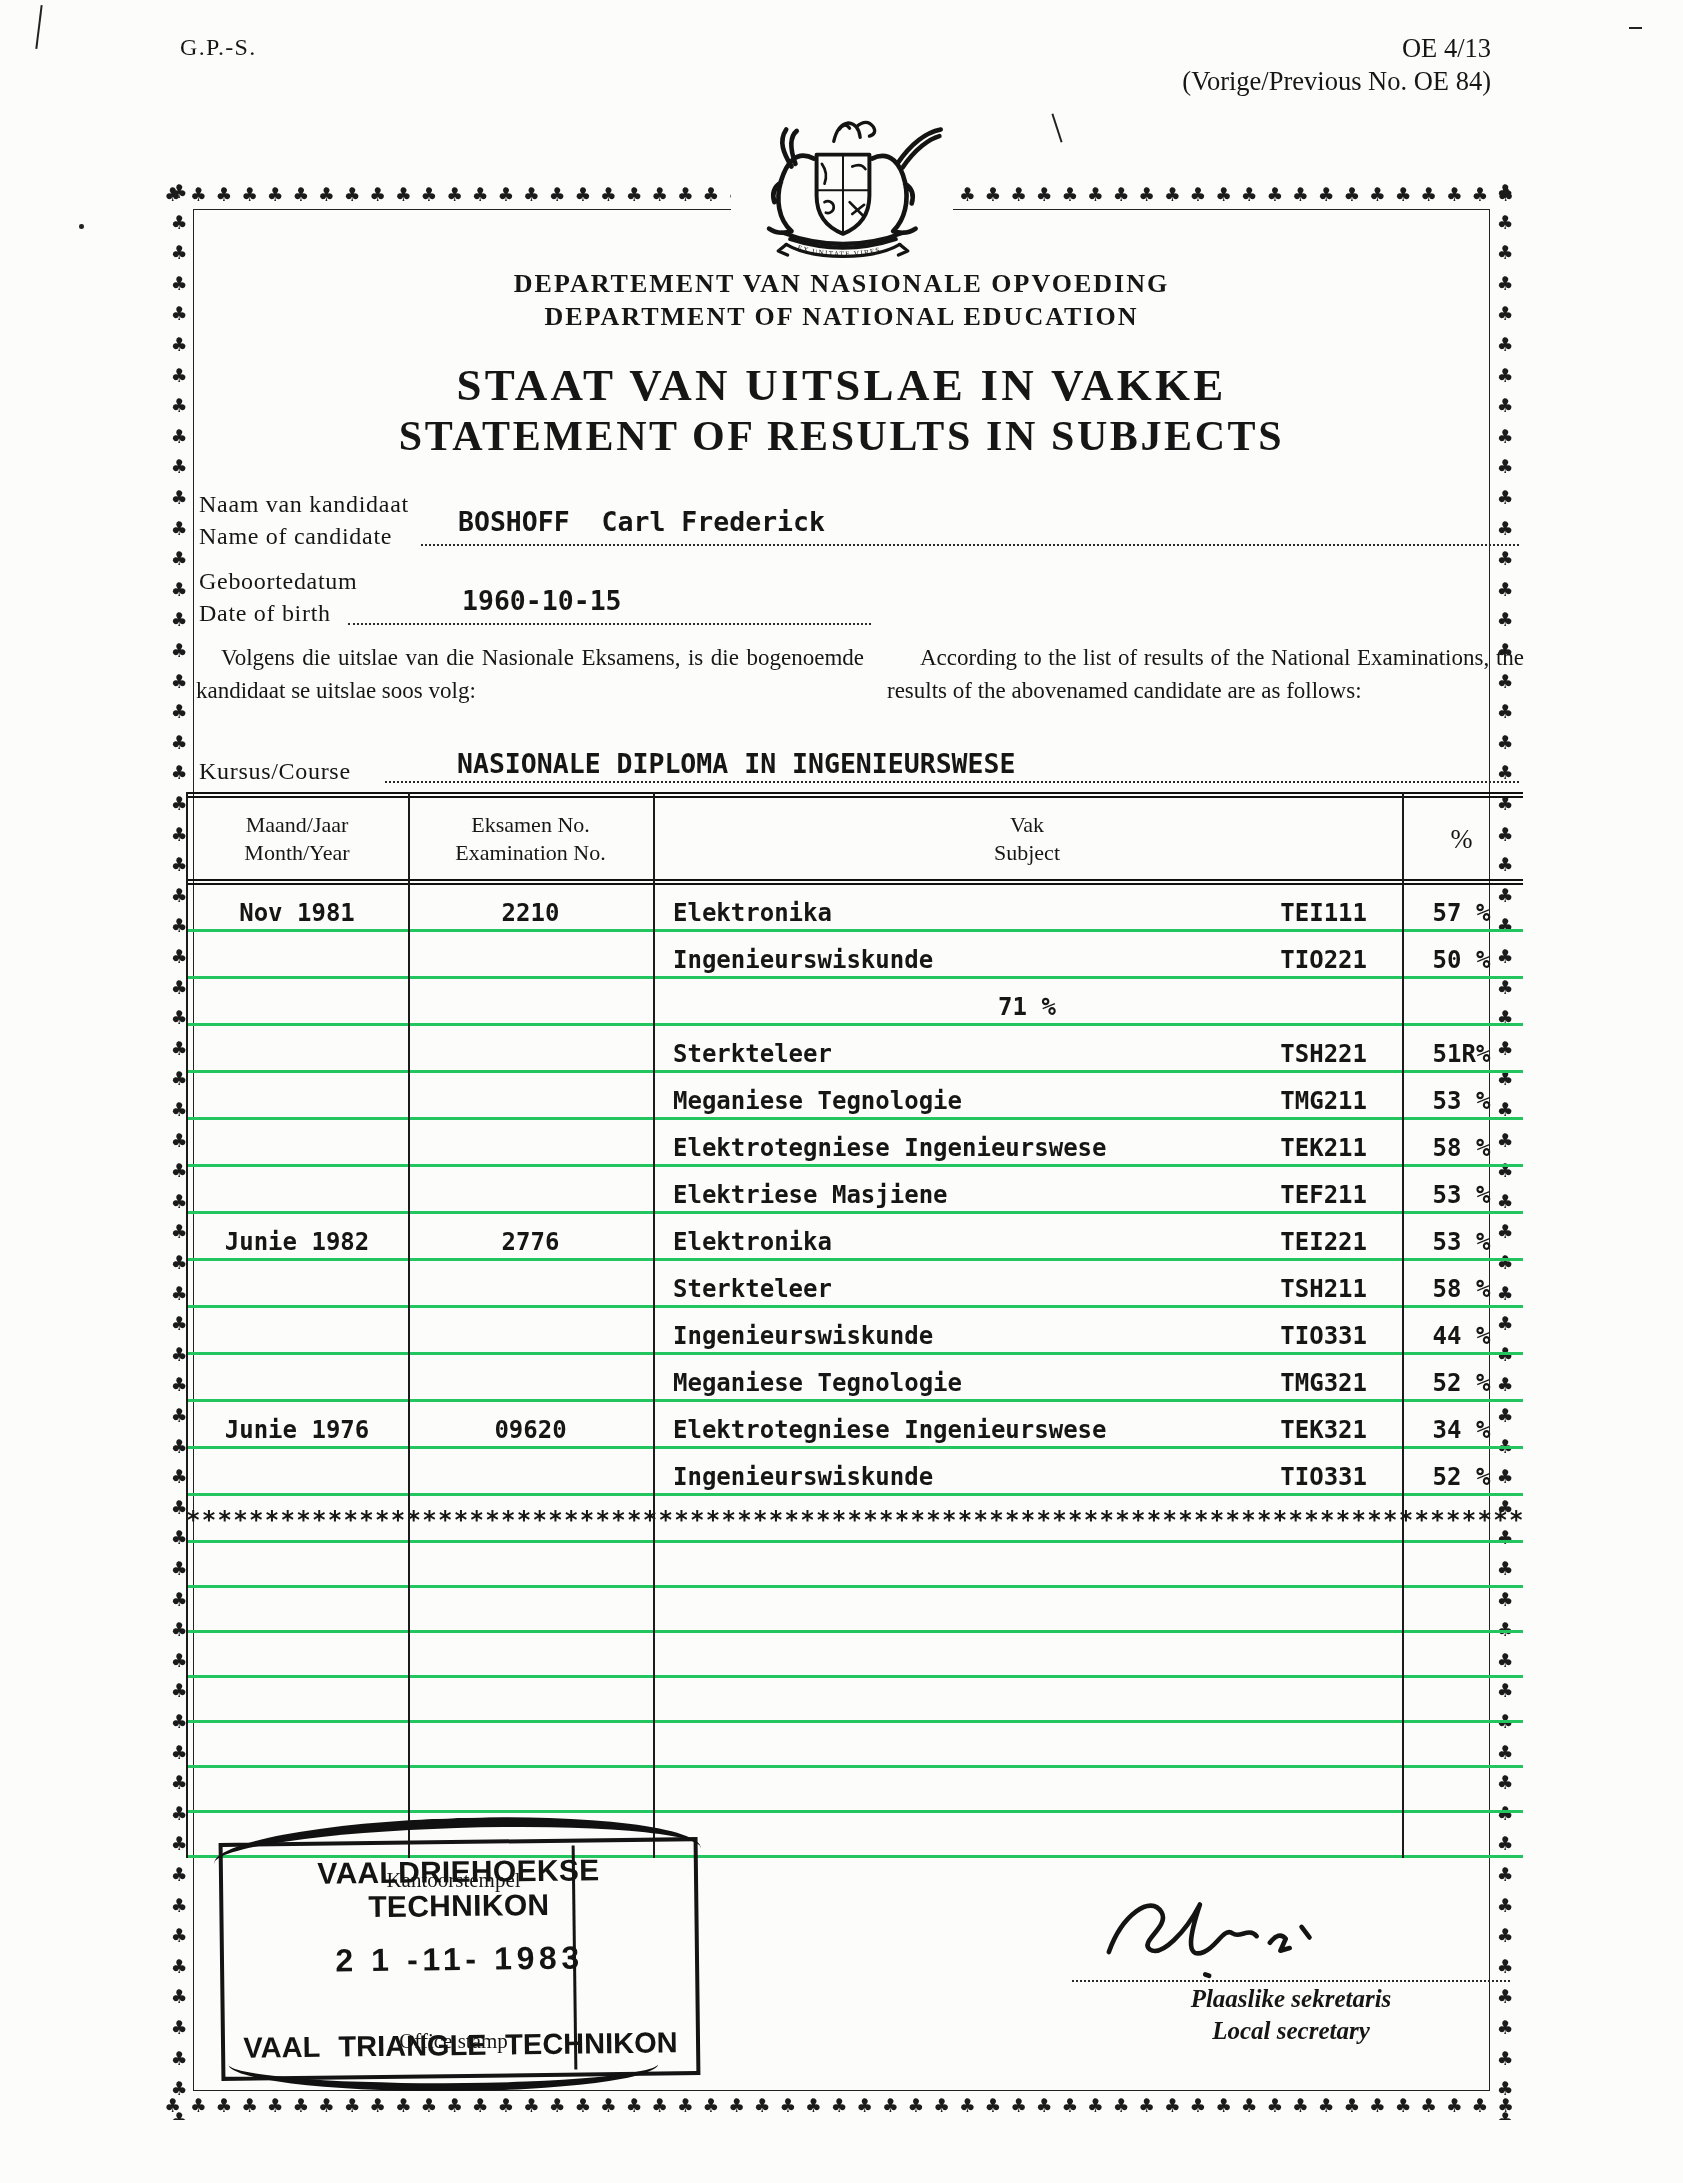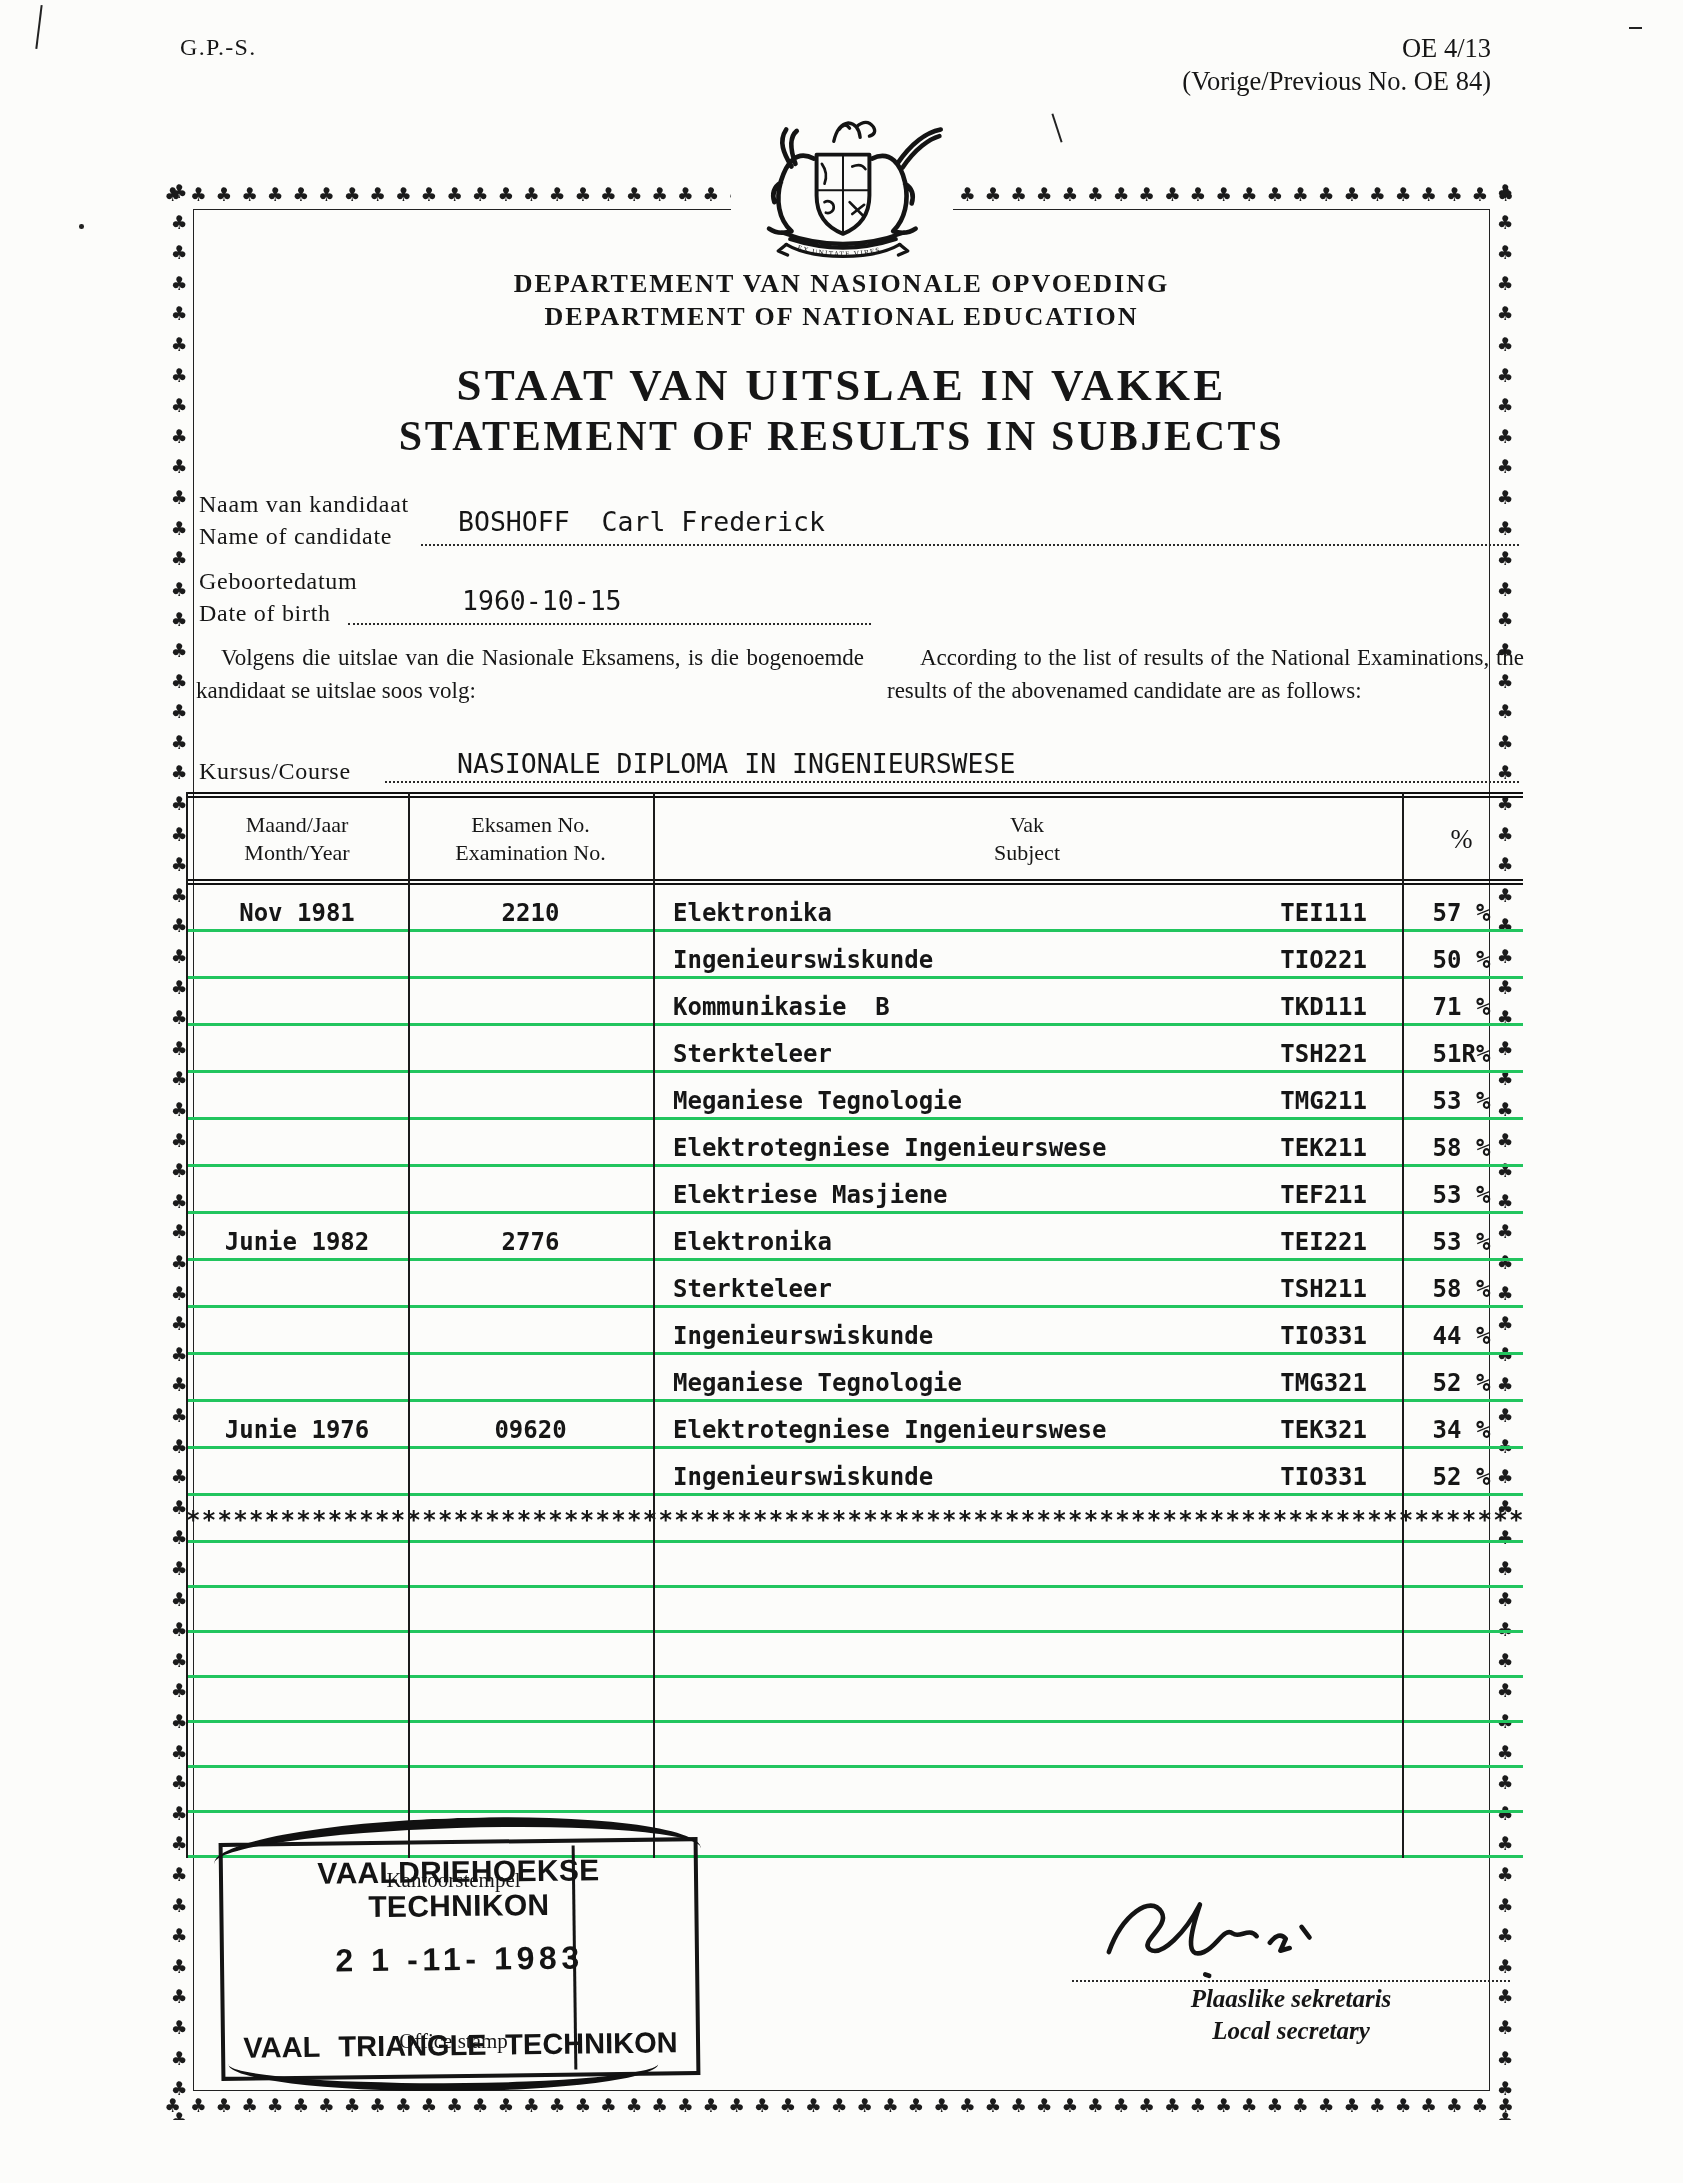--- a/index.html
+++ b/index.html
@@ -3,21 +3,21 @@
 <meta charset="utf-8">
 <style>
   html,body{margin:0;padding:0;}
   body{
     width:1684px;height:2183px;position:relative;overflow:hidden;
     background:#fcfcfa;color:#161616;
     font-family:"Liberation Serif", serif;
   }
   .abs{position:absolute;}
   .serif{font-family:"Liberation Serif", serif;}
-  .mono{font-family:"DejaVu Sans Mono", monospace;font-weight:400;white-space:pre;}
+  .mono{font-family:"DejaVu Sans Mono", monospace;font-weight:700;white-space:pre;}
 
   
   .mark{background:#222;}
 
   
   #gps{left:180px;top:34px;font-size:24px;letter-spacing:1.3px;}
   #form-ref{right:193px;top:32px;text-align:right;font-size:26.5px;line-height:33px;}
 
   
   #frame{left:164px;top:180px;width:1355px;height:1940px;}
@@ -210,24 +210,20 @@
     <div class="c-exam"></div>
     <div class="c-subj">
       <span>Ingenieurswiskunde</span>
       <span>TIO221</span>
     </div>
     <div class="c-pct">50 %</div>
   </div>
       <div class="rt-row">
     <div class="c-month"></div>
     <div class="c-exam"></div>
-    <div class="c-subj">
-      <span>Kommunikasie  B</span>
-      <span>TKD111</span>
-    </div>
     <div class="c-pct">71 %</div>
   </div>
       <div class="rt-row">
     <div class="c-month"></div>
     <div class="c-exam"></div>
     <div class="c-subj">
       <span>Sterkteleer</span>
       <span>TSH221</span>
     </div>
     <div class="c-pct">51R%</div>

